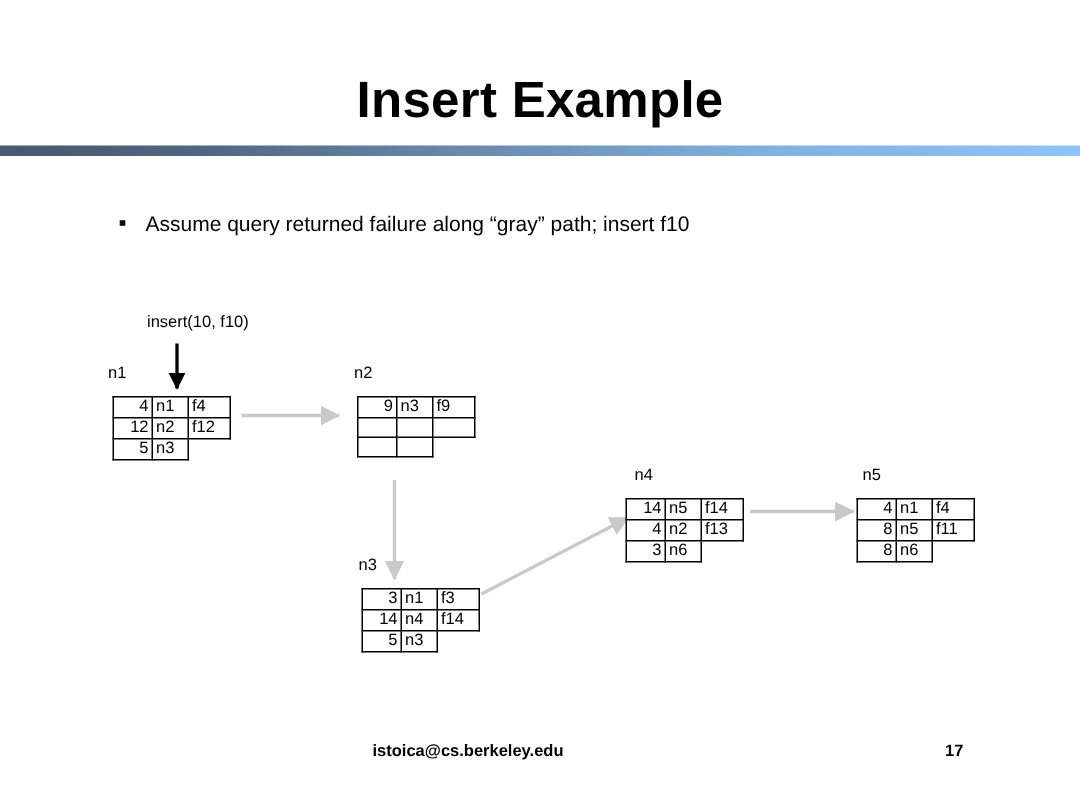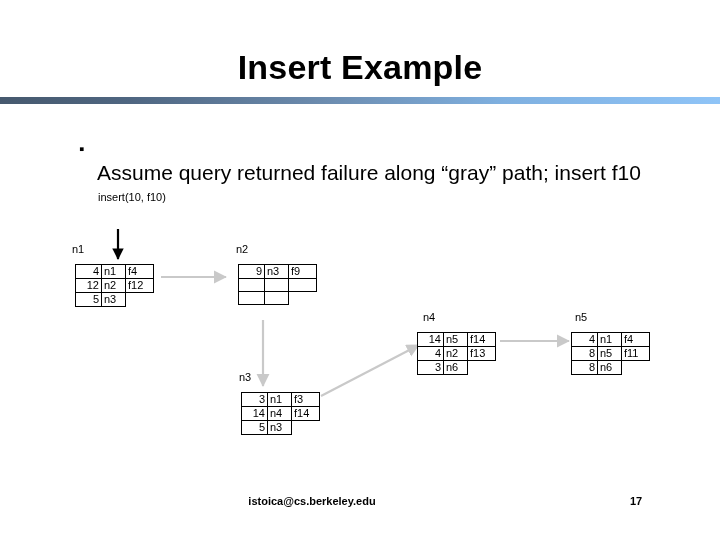--- a/index.html
+++ b/index.html
@@ -51,24 +51,23 @@
   .bullet-marker {
     width: 18px;
     flex: 0 0 18px;
     font-size: 15px;
     line-height: 26px;
     color: #000;
     text-align: left;
     padding-left: 3px;
   }
   .bullet-text {
-    font-size: 21px;
+    font-size: 14px;
     line-height: 26px;
     color: #000000;
-    margin-top: 24px;
   }
 
   
   .diagram {
     position: absolute;
     left: 0;
     top: 0;
     width: 720px;
     height: 540px;
     pointer-events: none;
@@ -164,21 +163,21 @@
     <line x1="161" y1="277" x2="226" y2="277" stroke="#c9c9c9" stroke-width="2.2" marker-end="url(#arrowGray)"></line>
 
     <line x1="263" y1="320" x2="263" y2="386" stroke="#c9c9c9" stroke-width="2.2" marker-end="url(#arrowGray)"></line>
 
     <line x1="321" y1="396" x2="419" y2="345" stroke="#c9c9c9" stroke-width="2.2" marker-end="url(#arrowGray)"></line>
 
     <line x1="500" y1="341" x2="569" y2="341" stroke="#c9c9c9" stroke-width="2.2" marker-end="url(#arrowGray)"></line>
   </svg>
 </div>
 
-<div class="caption" style="left:98px; top:191px;">insert(10, f10)</div>
+<div class="caption" style="left:98px; top:209px;">insert(10, f10)</div>
 
 <div class="node-label" style="left:72px; top:243px;">n1</div>
 
 <div class="node-label" style="left:236px; top:243px;">n2</div>
 
 <div class="node-label" style="left:239px; top:371px;">n3</div>
 
 <div class="node-label" style="left:423px; top:311px;">n4</div>
 
 <div class="node-label" style="left:575px; top:311px;">n5</div>

